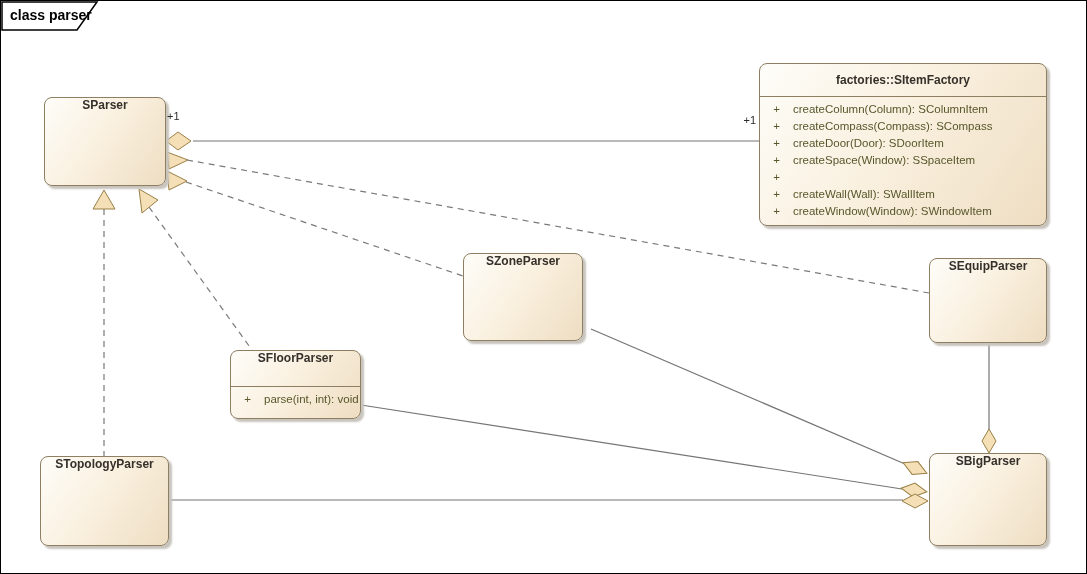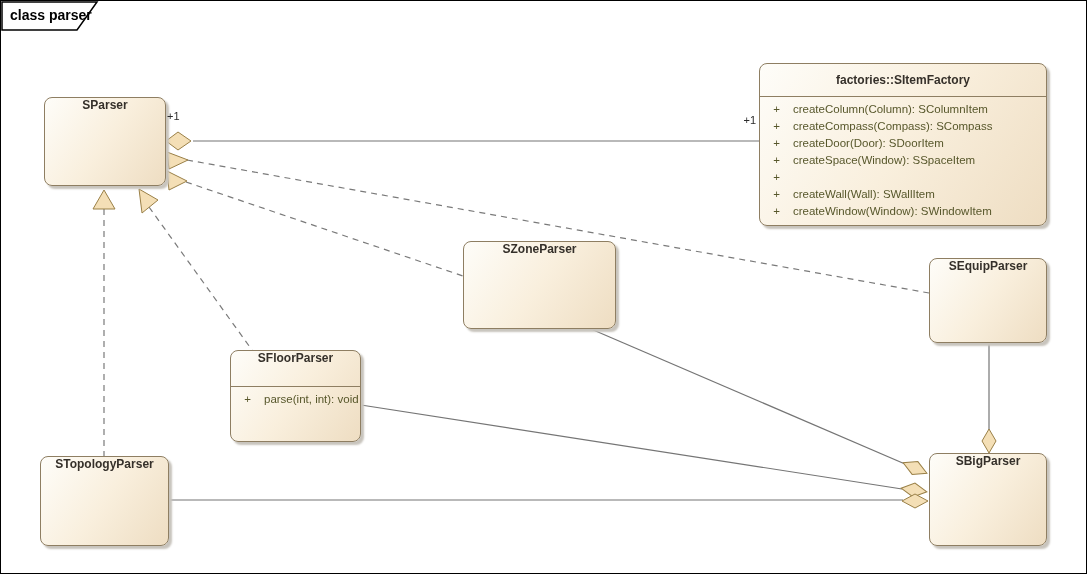--- a/index.html
+++ b/index.html
@@ -111,25 +111,25 @@
           <span class="vis">+</span>
           <span>createWall(Wall): SWallItem</span>
         </div>
       <div class="method-row">
           <span class="vis">+</span>
           <span>createWindow(Window): SWindowItem</span>
         </div>
     </div>
   </div>
 
-  <div class="uml-box" style="left:462px;top:240px;width:153px;height:88px;">
+  <div class="uml-box" style="left:462px;top:252px;width:120px;height:88px;">
     <div class="uml-title">SZoneParser</div>
   </div>
 
-  <div class="uml-box" style="left:229px;top:349px;width:131px;height:92px;">
+  <div class="uml-box" style="left:229px;top:349px;width:131px;height:69px;">
     <div class="uml-title" style="height:35px;box-sizing:border-box;">SFloorParser</div>
     <div class="uml-compartment">
       <div class="method-row">
           <span class="vis">+</span>
           <span>parse(int, int): void</span>
         </div>
     </div>
   </div>
 
   <div class="uml-box" style="left:39px;top:455px;width:129px;height:90px;">

